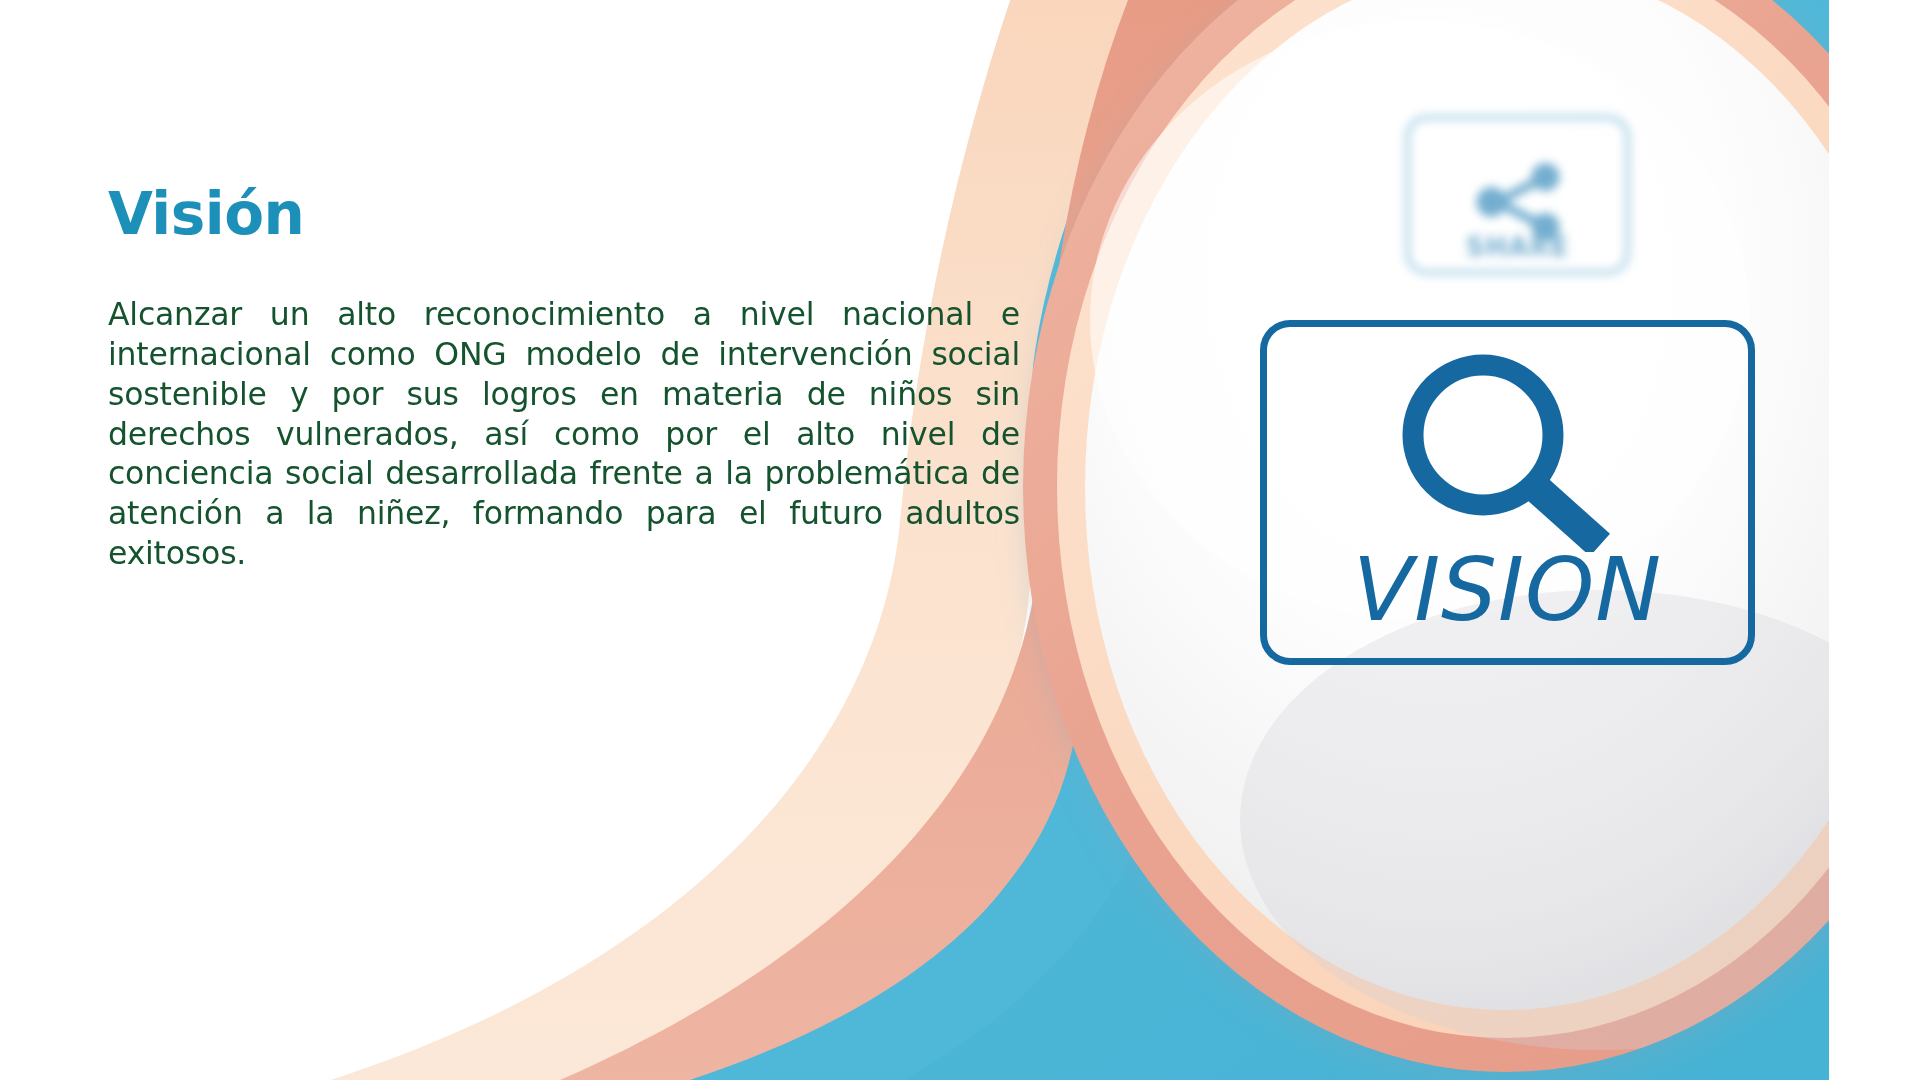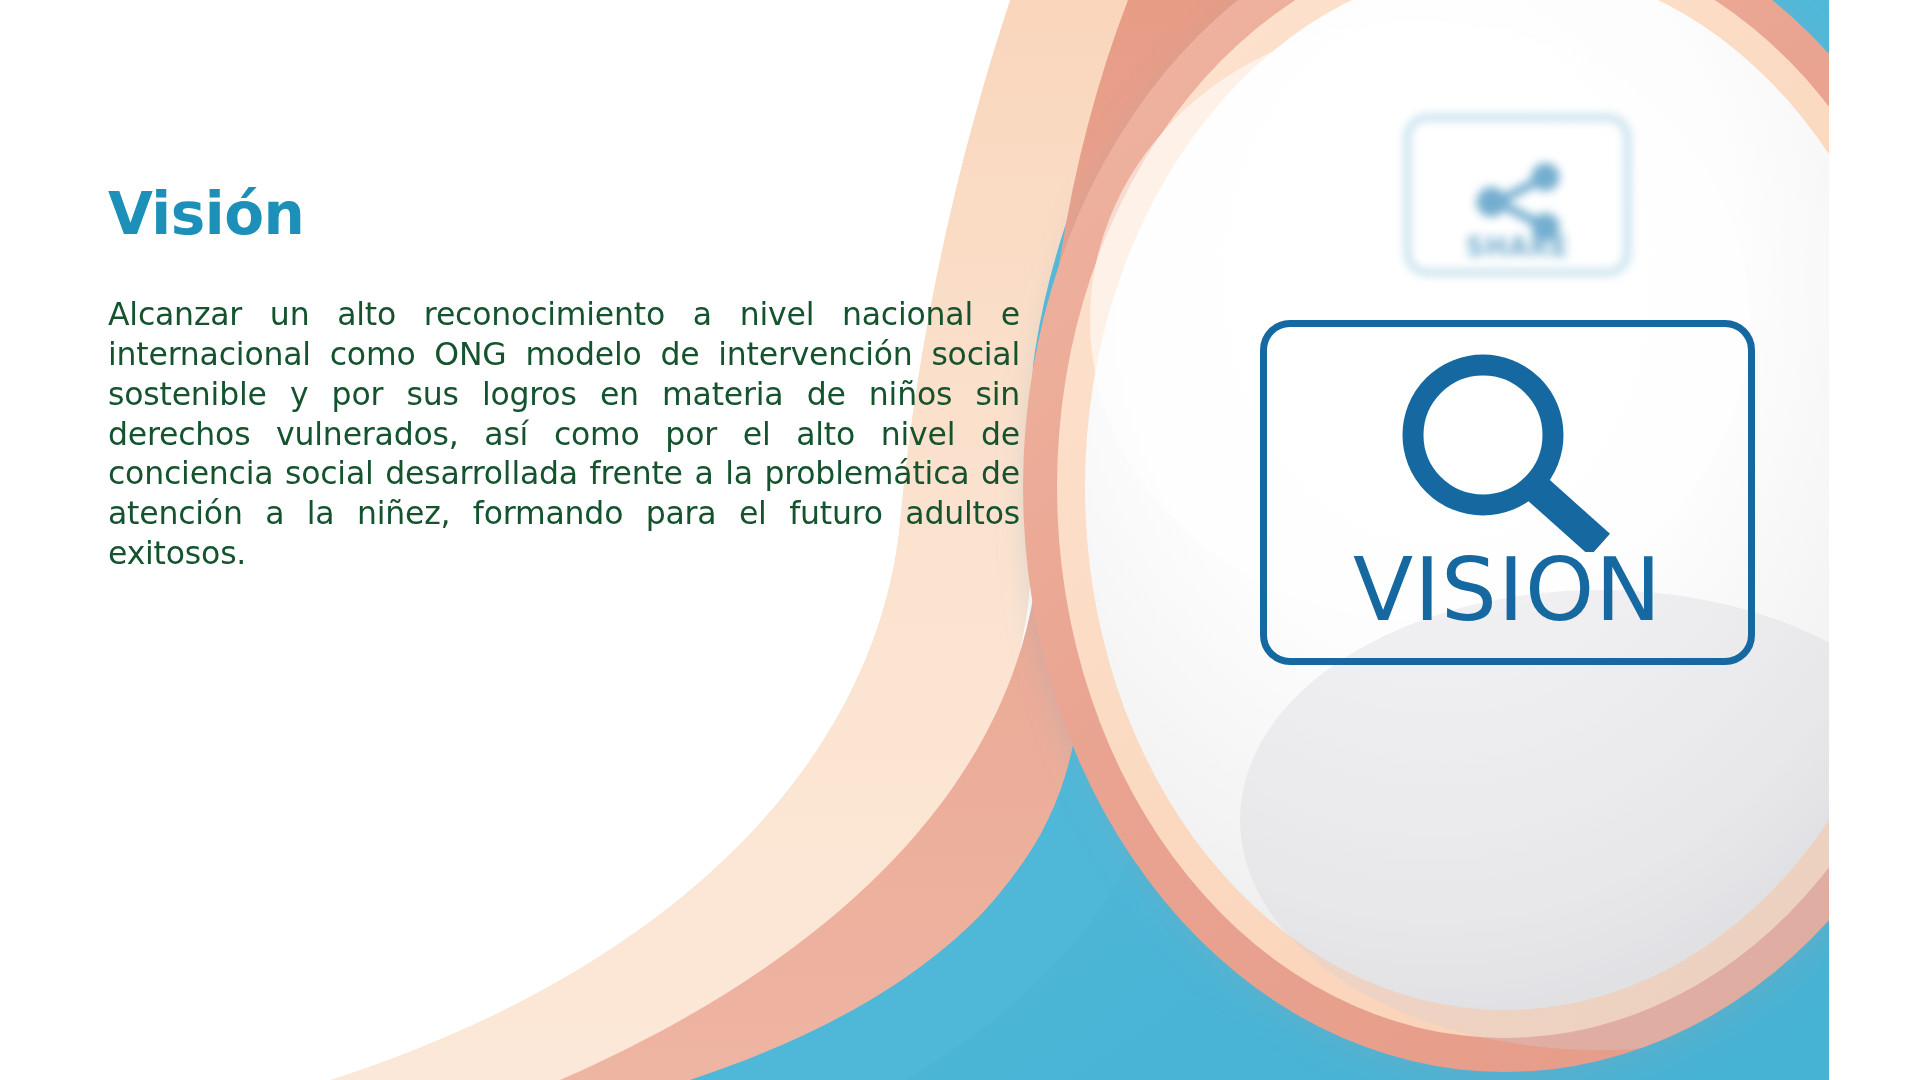--- a/index.html
+++ b/index.html
@@ -127,20 +127,21 @@
     left: 0;
     right: 0;
     bottom: 24px;
     text-align: center;
     font-family: "DejaVu Sans", sans-serif;
     font-size: 88px;
     font-weight: 400;
     color: #1569A0;
     letter-spacing: 1px;
     line-height: 1;
+    font-style: italic;
   }
 </style>
 </head>
 <body>
 
 <div id="slide">
 
   <svg class="decor" viewBox="0 0 1920 1080" xmlns="http://www.w3.org/2000/svg">
     <defs>
       <linearGradient id="peachGrad" x1="0" y1="0" x2="0" y2="1">

